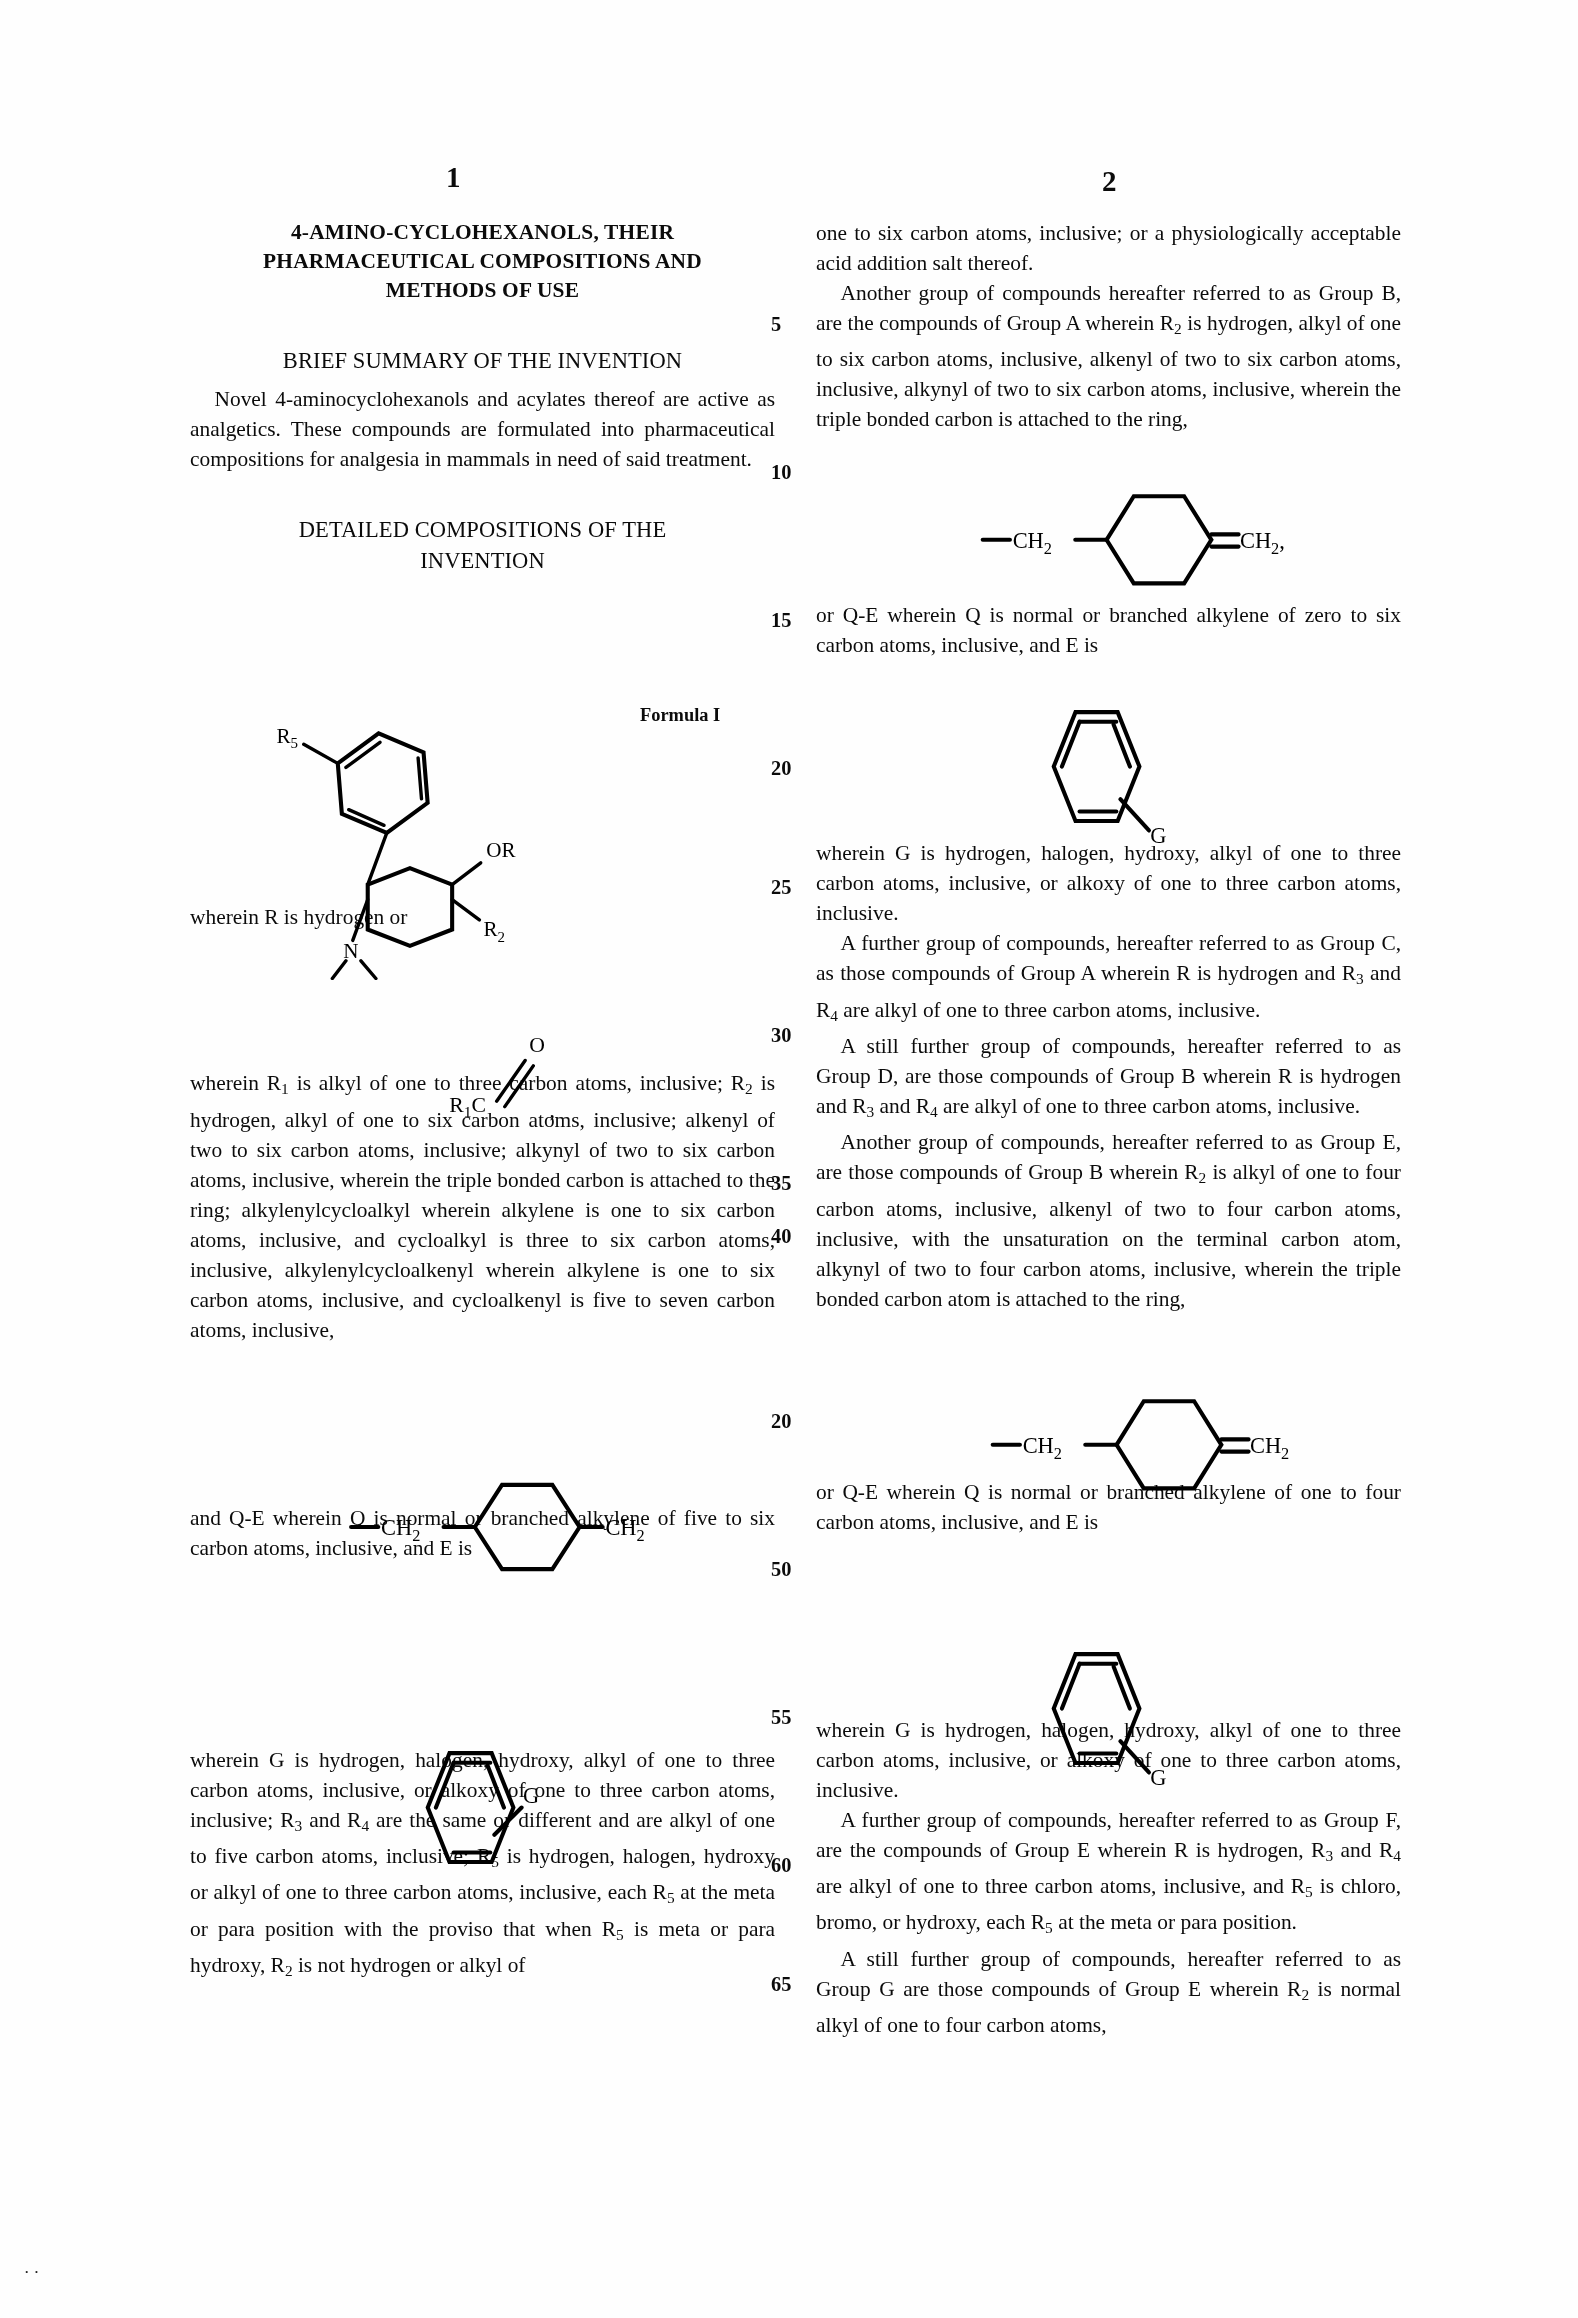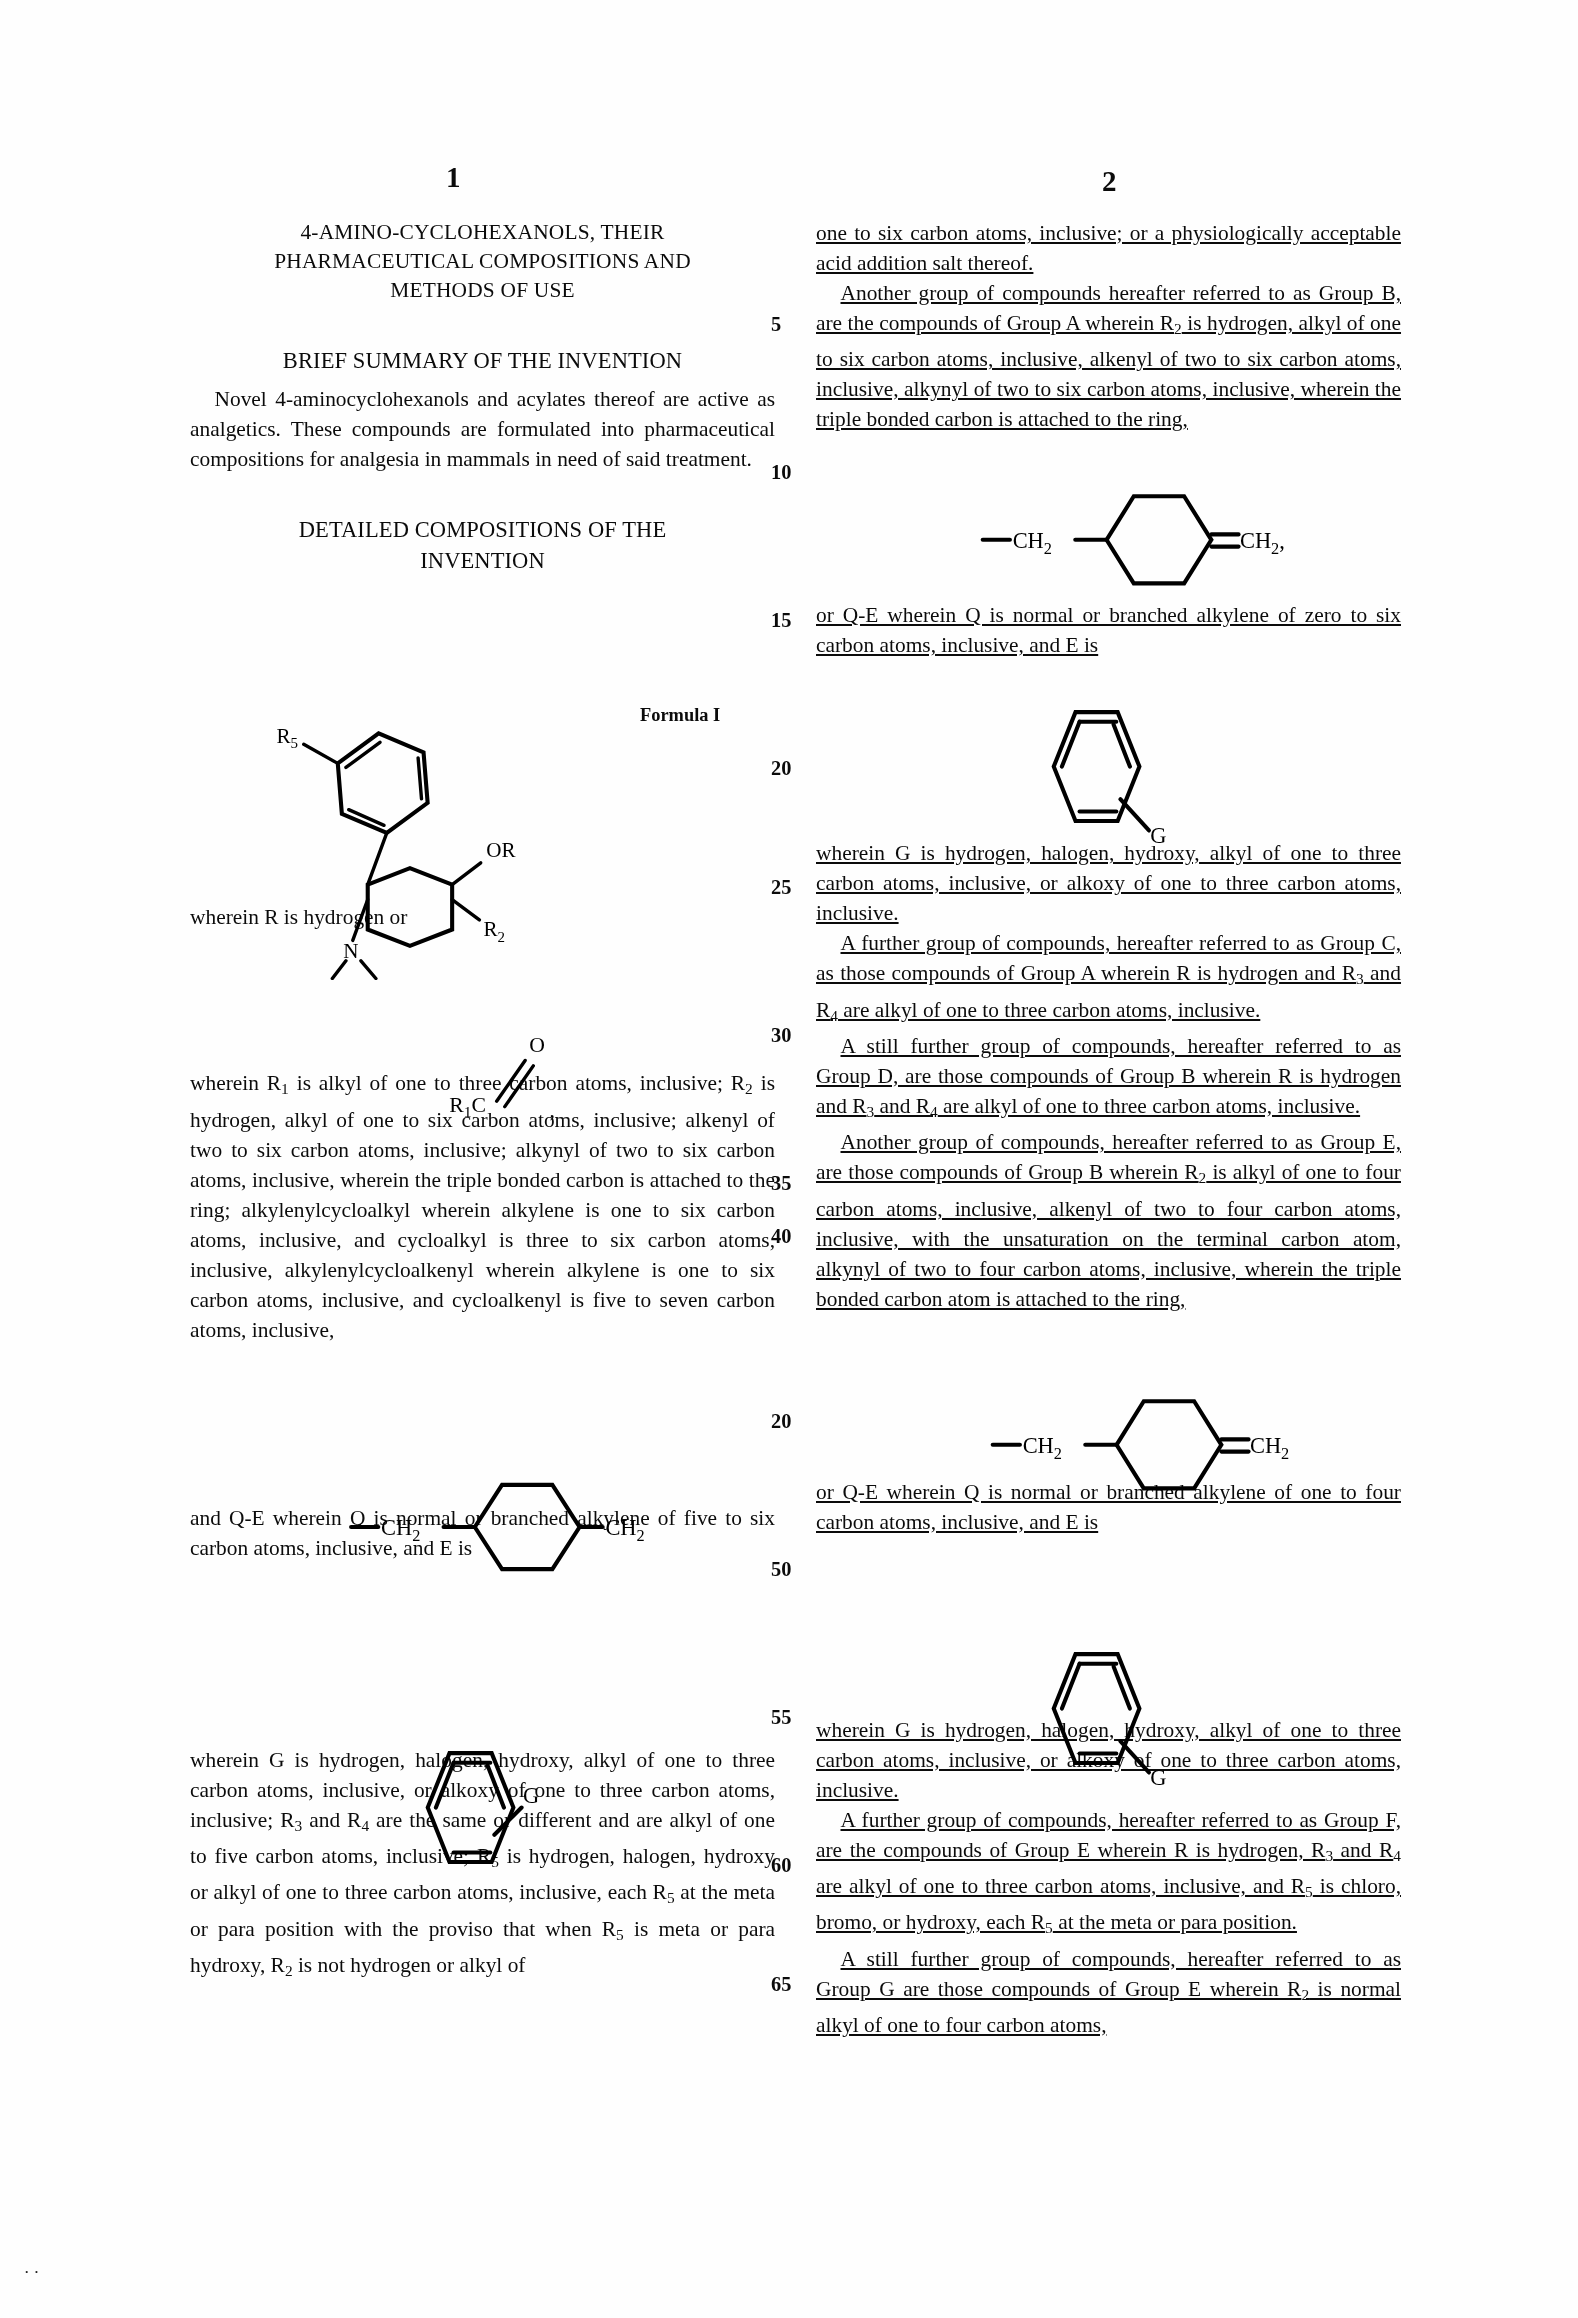--- a/index.html
+++ b/index.html
@@ -42,25 +42,25 @@
   
   .column {
     position: absolute;
     top: 218px;
     width: 585px;
     font-size: 21.4px;
     line-height: 30px;
     text-align: justify;
   }
   .column.left  { left: 190px; }
-  .column.right { left: 816px; text-decoration: underline; }
+  .column.right { left: 816px; }
 
   .col-title {
     text-align: center;
-    font-weight: normal;
+    font-weight: bold;
     line-height: 29px;
     letter-spacing: 0.2px;
   }
   .section-head {
     text-align: center;
     line-height: 31px;
     margin-top: 40px;
     margin-bottom: 8.2px;
     letter-spacing: 0.1px;
     font-size: 22.5px;

